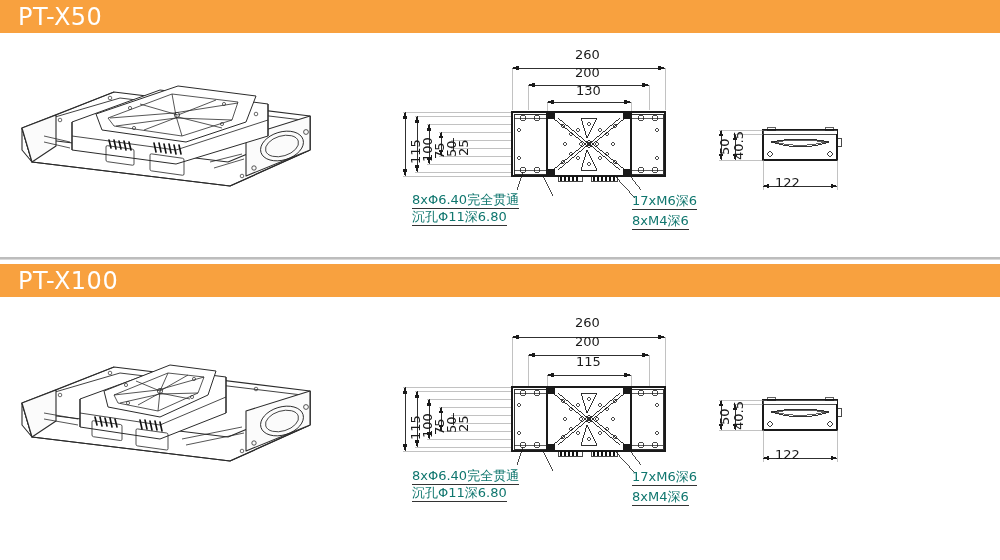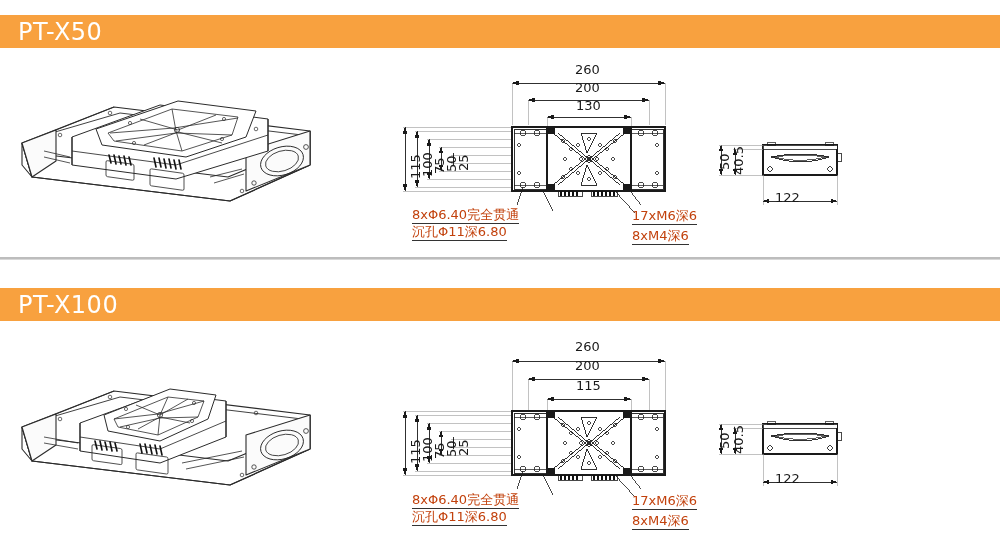--- a/index.html
+++ b/index.html
@@ -18,24 +18,23 @@
     position: relative;
     width: 1000px;
     height: 560px;
     background: #ffffff;
   }
   
   .section {
     position: absolute;
     left: 0;
     width: 1000px;
-    margin-top: 15px;
   }
   .sec-1 { top: 0; height: 256px; }
-  .sec-2 { top: 273px; height: 285px; }
+  .sec-2 { top: 264px; height: 285px; }
 
   .hdr-bar {
     position: absolute;
     left: 0;
     top: 0;
     width: 1000px;
     height: 33px;
     background: #f8a13f;
   }
   .hdr-title {
@@ -76,21 +75,21 @@
     line-height: 1;
   }
   .dim.vert {
     transform: rotate(-90deg);
     transform-origin: 0 0;
   }
   .note {
     position: absolute;
     font-family: "DejaVu Sans", "Liberation Sans", sans-serif;
     font-size: 13px;
-    color: #c2410c;
+    color: #0f766e;
     white-space: nowrap;
     line-height: 1.25;
   }
   .note.u { border-bottom: 1px solid #333; }
 </style>
 </head>
 <body>
 
 <div class="page">
 

